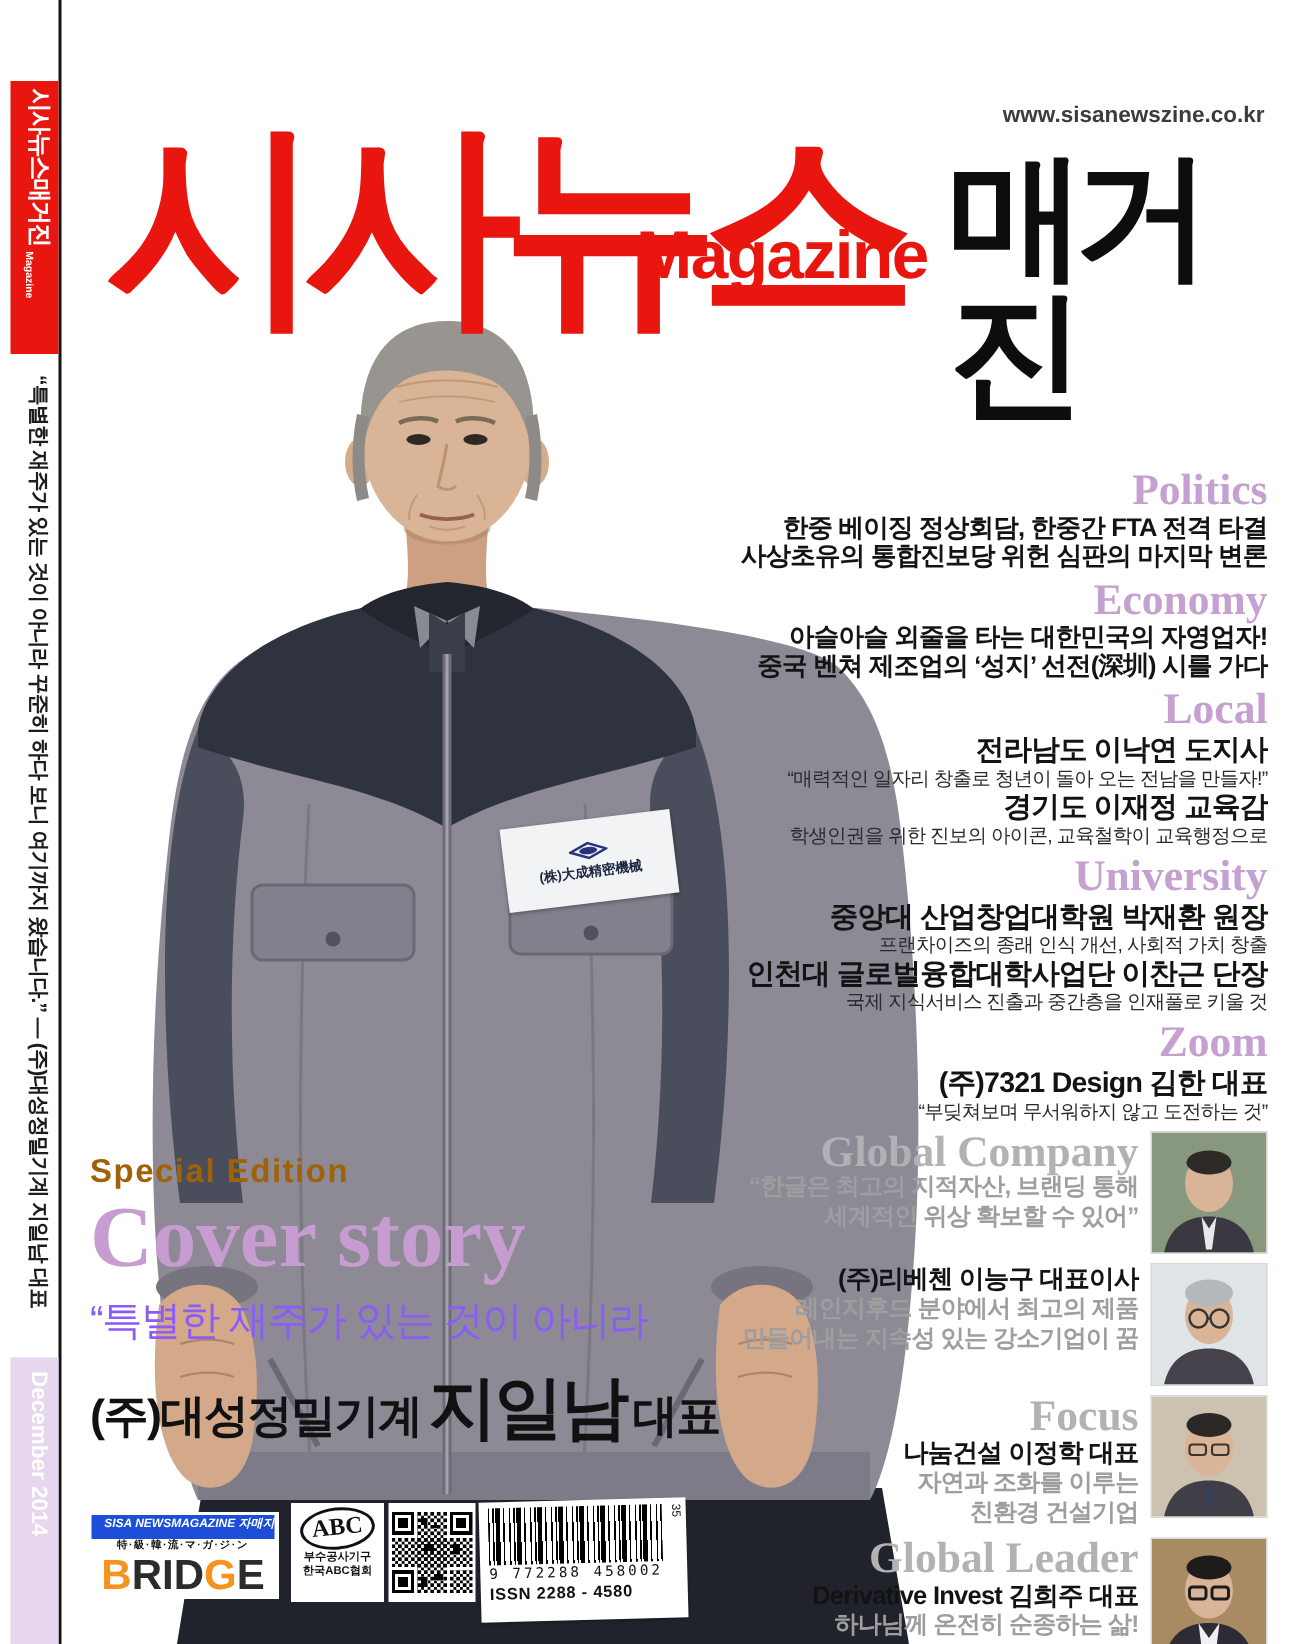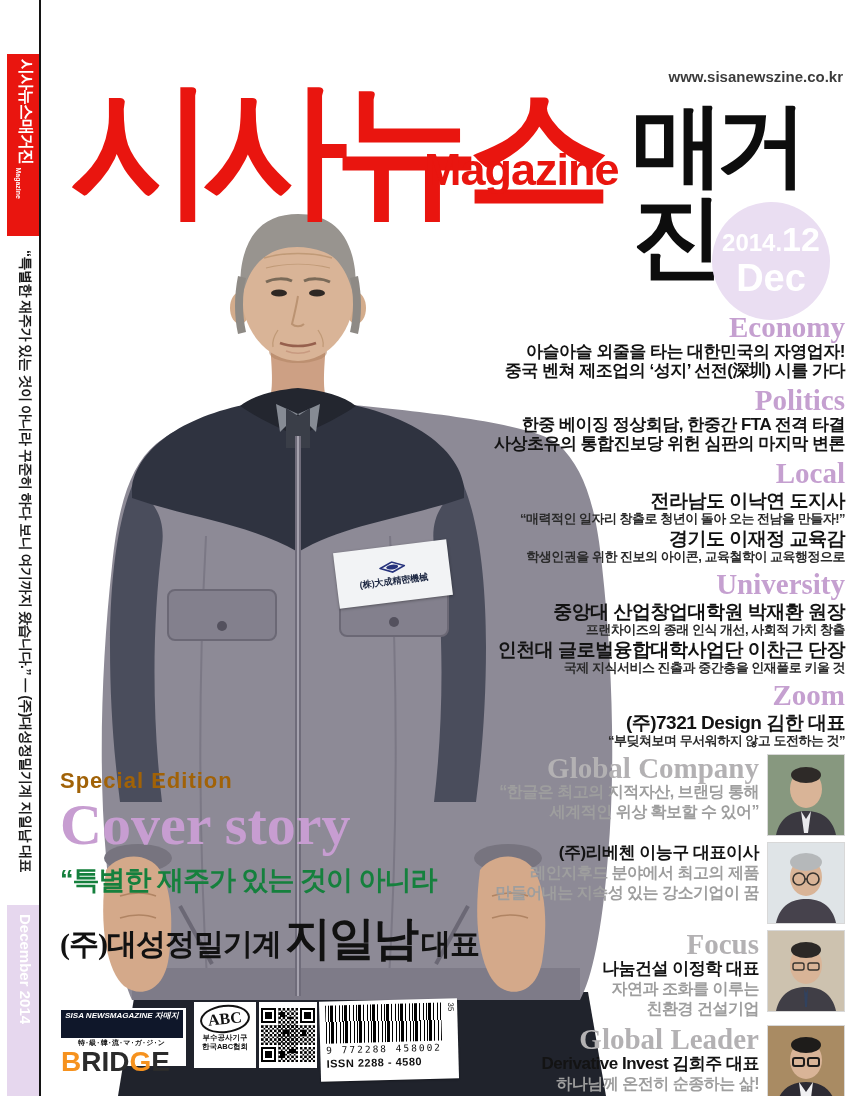--- a/index.html
+++ b/index.html
@@ -34,45 +34,45 @@
   .patch{position:absolute;left:336px;top:546px;width:114px;height:56px;background:#f2f3f5;
         transform:rotate(-7deg);box-shadow:0 1px 3px rgba(0,0,0,.35);display:flex;flex-direction:column;
         align-items:center;justify-content:center;gap:2px;}
   .patch .ptxt{font-size:9px;font-weight:700;color:#1d2742;letter-spacing:0;}
   
   .rcol{position:absolute;top:312px;right:16px;width:448px;text-align:right;}
   .toc-title{font-family:"Liberation Serif",serif;font-weight:700;font-size:29px;line-height:30px;color:#c5a0d0;}
   .f-title{font-family:"Liberation Serif",serif;font-weight:700;font-size:29px;line-height:28px;color:#b3b1b3;}
   .toc-line{font-size:17px;font-weight:700;color:#131313;line-height:19px;letter-spacing:-0.5px;}
   .toc-head{font-size:19px;font-weight:800;color:#131313;line-height:21px;letter-spacing:-0.5px;margin-top:2px;}
-  .toc-sub{font-size:13px;font-weight:700;color:#2a2a2a;line-height:15px;letter-spacing:-0.5px;}
+  .toc-sub{font-size:13px;font-weight:400;color:#2a2a2a;line-height:15px;letter-spacing:-0.5px;}
   .sec{margin-bottom:5px;}
   .feature{display:flex;justify-content:flex-end;align-items:flex-start;gap:8px;margin-top:6px;}
   .feature .ftext{padding-top:0;}
   .f-head{font-size:17px;font-weight:800;color:#131313;line-height:21px;letter-spacing:-0.5px;}
   .f-sub{font-size:16px;font-weight:600;color:#9e9e9e;line-height:20px;letter-spacing:-0.5px;}
   .fthumb{width:76px;height:80px;flex:0 0 auto;border:1px solid #d8d8d8;background:#eee;}
   .fthumb svg{display:block;}
   
   .story{position:absolute;left:60px;top:768px;}
   .kicker{font-size:22px;font-weight:600;color:#a16207;letter-spacing:1px;}
   .story-title{font-family:"Liberation Serif",serif;font-weight:700;font-size:58px;line-height:62px;color:#c79dd1;}
-  .q1{margin-top:6px;font-size:27px;font-weight:700;color:#15803d;letter-spacing:-1px;}
+  .q1{margin-top:6px;font-size:27px;font-weight:400;color:#8b5cf6;letter-spacing:-1px;}
   .q2{margin-left:20px;font-size:27px;font-weight:800;color:#fff;letter-spacing:-1px;line-height:36px;}
-  .byline{margin-top:10px;color:#111;font-family:Liberation Serif, serif;}
+  .byline{margin-top:10px;color:#111;}
   .byline .co{font-size:30px;font-weight:800;letter-spacing:-1px;}
   .byline .nm{font-size:46px;font-weight:900;letter-spacing:-2px;}
   .byline .rl{font-size:30px;font-weight:700;letter-spacing:-1px;}
   
   .bridge{position:absolute;left:58px;top:1008px;width:128px;height:58px;background:#fff;padding:2px 3px;box-sizing:border-box;}
-  .bridge .bar{background:#0f172a;color:#fff;font-size:8px;font-weight:800;font-style:italic;
-        text-align:center;line-height:12px;height:28px;letter-spacing:0;}
+  .bridge .bar{background:#1d4ed8;color:#fff;font-size:8px;font-weight:800;font-style:italic;
+        text-align:right;line-height:12px;height:16px;letter-spacing:0;}
   .bridge .jp{font-size:7px;font-weight:700;color:#111;text-align:center;line-height:9px;letter-spacing:1px;}
   .bridge .nm{font-family:"Liberation Sans",sans-serif;font-weight:900;font-size:28px;line-height:30px;
-        color:#2b2b2b;letter-spacing:0;}
+        text-align:center;color:#2b2b2b;letter-spacing:0;}
   .bridge .nm .o{color:#f6921e;}
   .abc{position:absolute;left:194px;top:1002px;width:62px;height:66px;background:#fff;text-align:center;
         box-sizing:border-box;padding-top:3px;}
   .abc .mark{display:inline-block;border:2px solid #111;border-radius:50%;padding:4px 6px;
         font-family:"Liberation Serif",serif;font-weight:700;font-size:16px;line-height:16px;color:#111;transform:rotate(-6deg);}
   .abc .l{font-size:7.5px;font-weight:700;color:#111;line-height:9px;}
   .qr{position:absolute;left:259px;top:1002px;width:58px;height:66px;background:#fff;display:flex;
         align-items:center;justify-content:center;}
   .barcode{position:absolute;left:320px;top:1000px;width:138px;height:80px;background:#fff;
         transform:rotate(-1.5deg);box-shadow:0 1px 2px rgba(0,0,0,.3);padding:4px 6px;box-sizing:border-box;}
@@ -176,39 +176,33 @@
   <div class="side-quote">“특별한 재주가 있는 것이 아니라 꾸준히 하다 보니 여기까지 왔습니다.” ― (주)대성정밀기계 지일남 대표</div>
   <div class="issue-box">
     <div class="rot">December 2014</div>
   </div>
 
   <div class="site-url">www.sisanewszine.co.kr</div>
   <div class="mast-ko">시사뉴스</div>
   <div class="mast-suffix">매거진</div>
   <div class="mast-en">Magazine</div>
 
-  <div class="date-badge">
-    <div class="d1">
-      <span>2014.</span><span class="num">12</span>
-    </div>
-    <div class="d2">Dec</div>
-  </div>
 
   <div class="rcol">
+
+    <div class="sec">
+      <div class="toc-title">Politics</div>
+      <div class="toc-line">한중 베이징 정상회담, 한중간 FTA 전격 타결</div>
+      <div class="toc-line">사상초유의 통합진보당 위헌 심판의 마지막 변론</div>
+    </div>
 
     <div class="sec">
       <div class="toc-title">Economy</div>
       <div class="toc-line">아슬아슬 외줄을 타는 대한민국의 자영업자!</div>
       <div class="toc-line">중국 벤쳐 제조업의 ‘성지’ 선전(深圳) 시를 가다</div>
-    </div>
-
-    <div class="sec">
-      <div class="toc-title">Politics</div>
-      <div class="toc-line">한중 베이징 정상회담, 한중간 FTA 전격 타결</div>
-      <div class="toc-line">사상초유의 통합진보당 위헌 심판의 마지막 변론</div>
     </div>
 
     <div class="sec">
       <div class="toc-title">Local</div>
       <div class="toc-head">전라남도 이낙연 도지사</div>
       <div class="toc-sub">“매력적인 일자리 창출로 청년이 돌아 오는 전남을 만들자!”</div>
       <div class="toc-head">경기도 이재정 교육감</div>
       <div class="toc-sub">학생인권을 위한 진보의 아이콘, 교육철학이 교육행정으로</div>
     </div>
 

